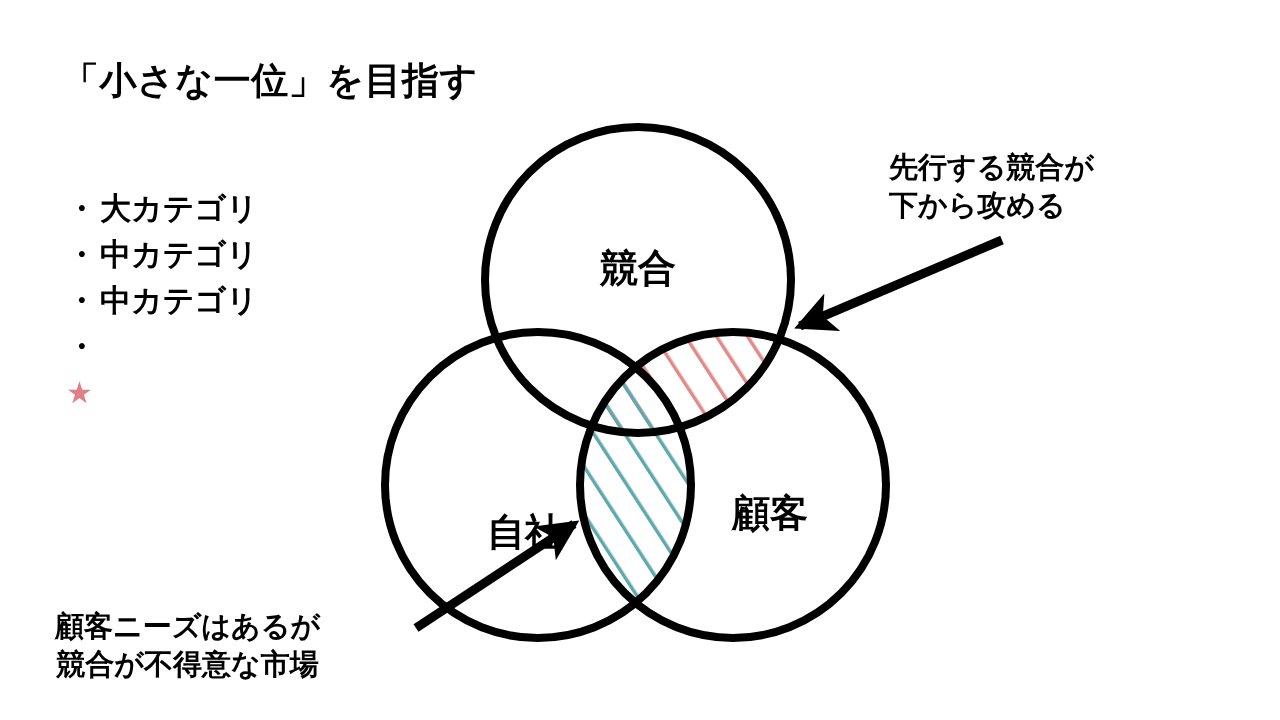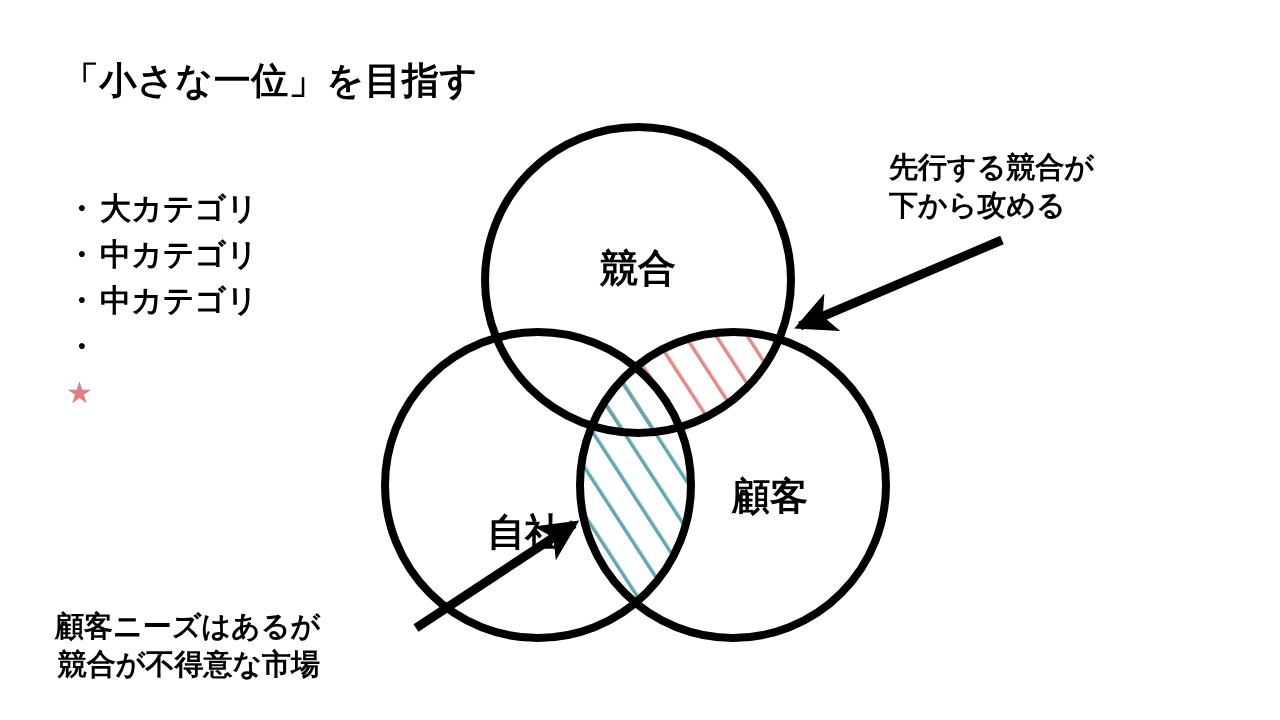--- a/index.html
+++ b/index.html
@@ -92,34 +92,34 @@
   }
   #annotation-top-right {
     left: 876px;
     top: 148px;
     text-align: left;
     margin-left: 13px;
   }
   #annotation-bottom-left {
     left: 55px;
     top: 607px;
-    text-align: right;
+    text-align: center;
   }
 
   
   .circle-label {
     position: absolute;
     font-size: 38px;
     font-weight: 700;
     white-space: nowrap;
     transform: translate(-50%, -50%);
   }
   #label-kyogo  { left: 638px; top: 268px; }
   #label-jisha  { left: 525px; top: 485px; margin-top: 47px; }
-  #label-kokyaku{ left: 770px; top: 496px; }
+  #label-kokyaku{ left: 770px; top: 513px; }
 </style>
 </head>
 <body>
 
 <div id="slide">
 
   <h1 id="slide-title">「小さな一位」を目指す</h1>
 
   <ul id="bullet-list">
     <li>

